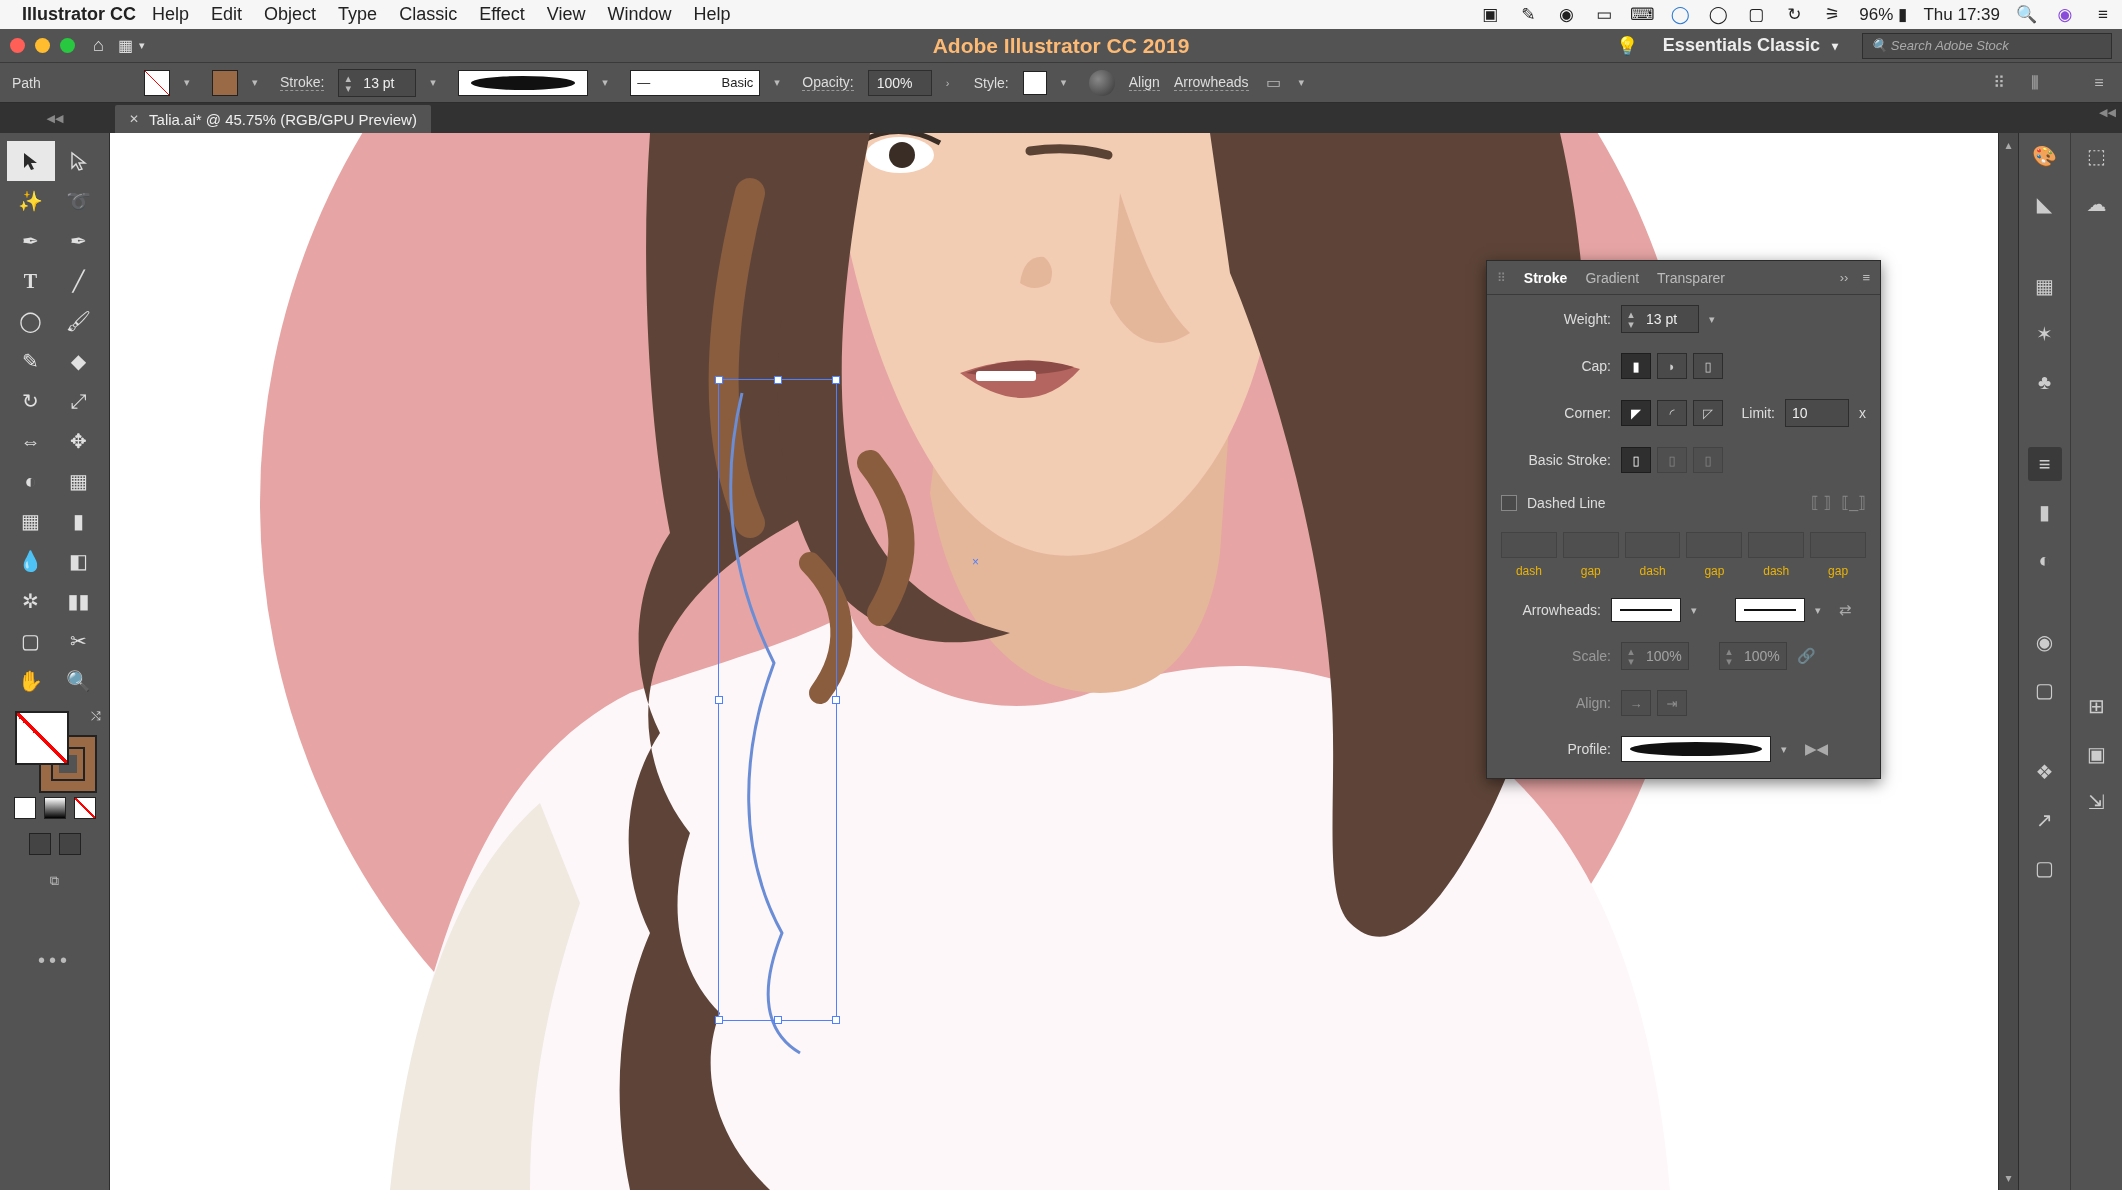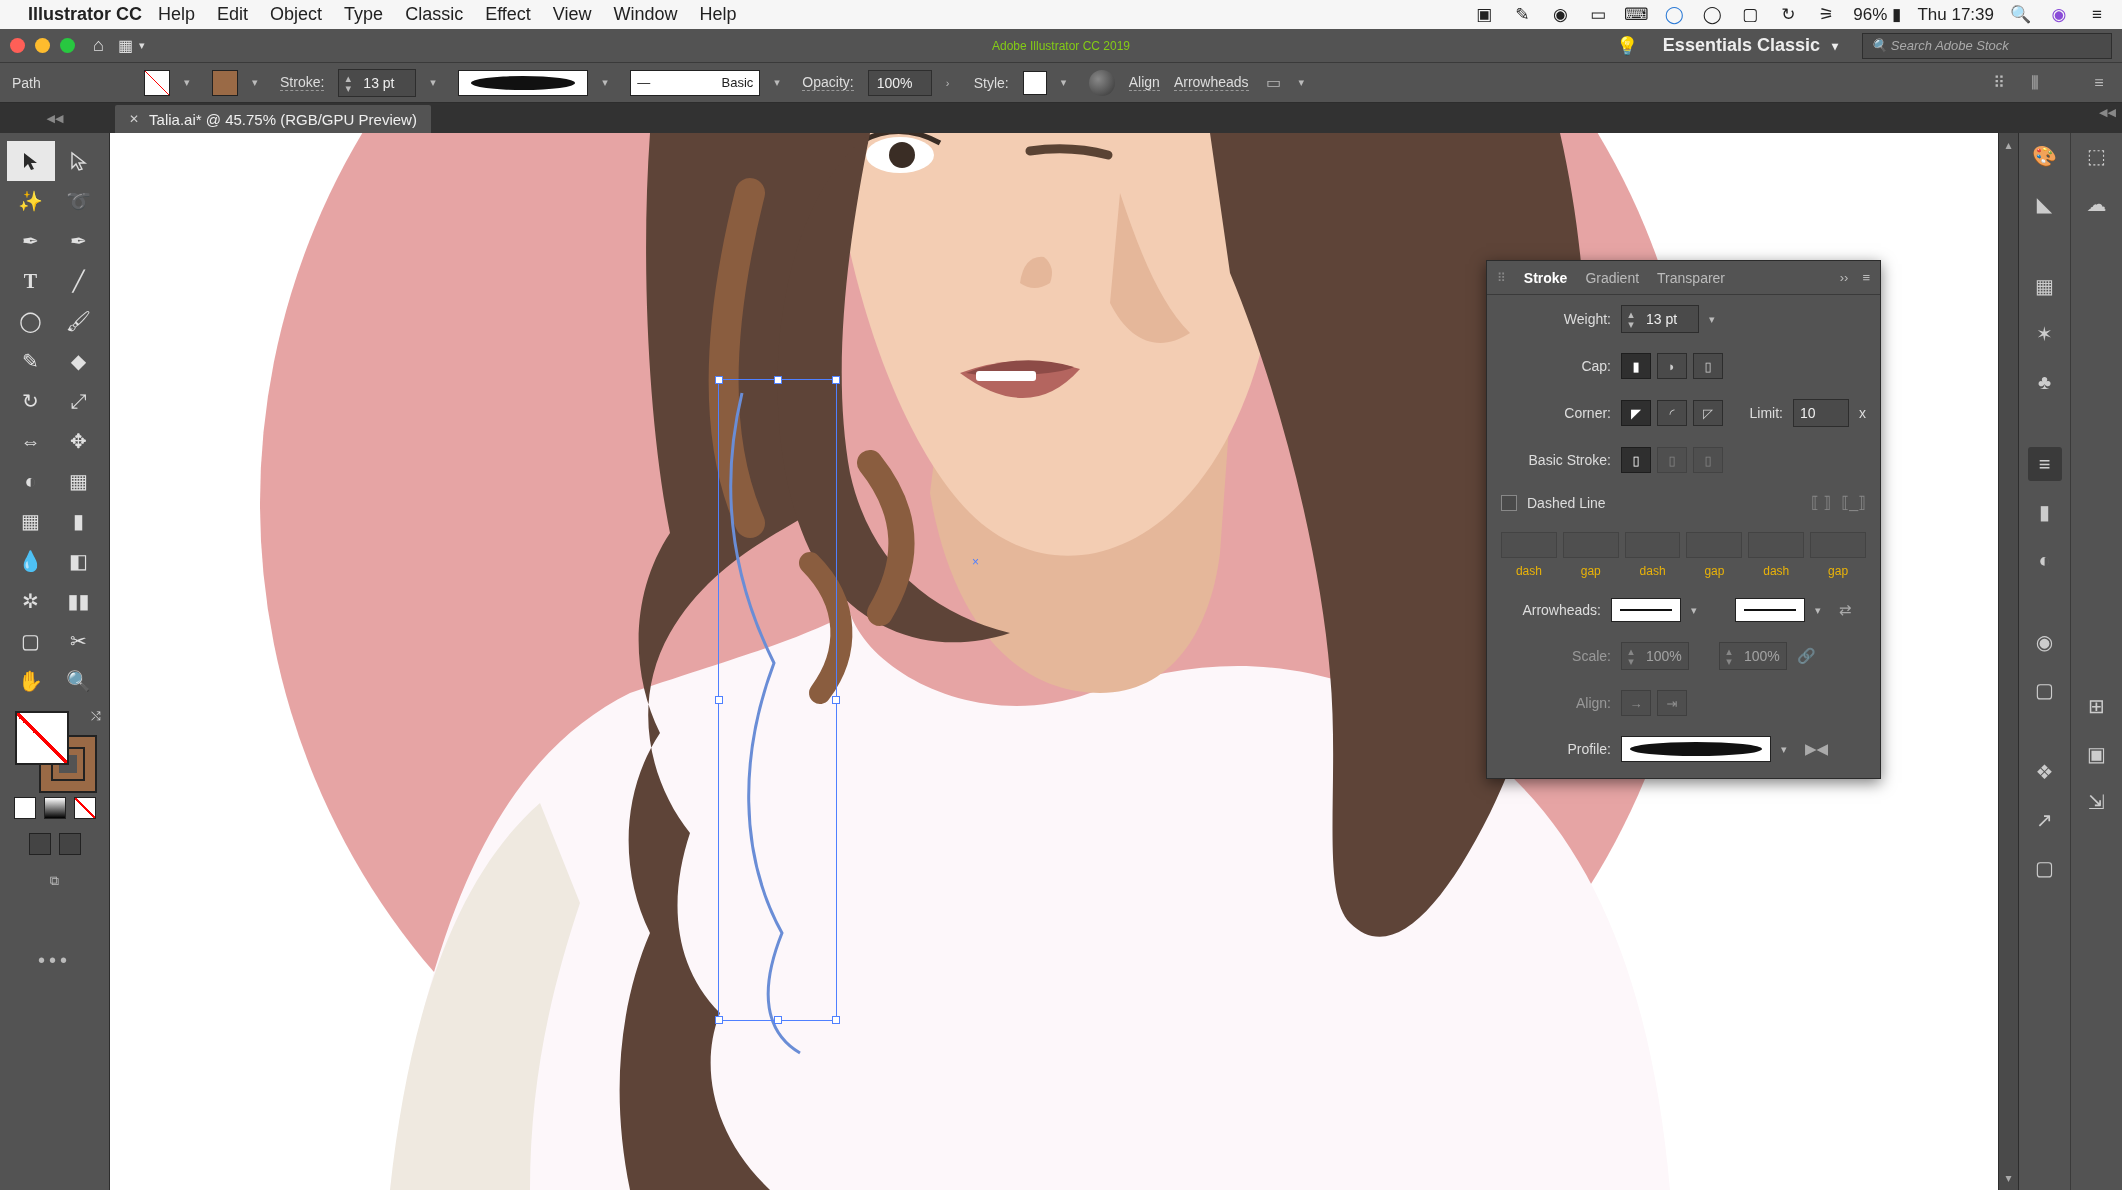--- a/index.html
+++ b/index.html
@@ -1,33 +1,33 @@
 <!DOCTYPE html>
 <html><head>
 <meta charset="utf-8">
 <style>
   * { margin:0; padding:0; box-sizing:border-box; font-family:-apple-system,"Helvetica Neue",Arial,sans-serif; }
   body { background:#323232; color:#ccc; font-size:13px; overflow:hidden; width:2122px; height:1190px; }
 
   
-  .mac-bar { height:29px; background:#f6f6f6; color:#222; display:flex; align-items:center; padding:0 14px; font-size:18px; }
+  .mac-bar { height:29px; background:#f6f6f6; color:#222; display:flex; align-items:center; padding:0 8px; font-size:18px; }
   .mac-bar .apple { font-size:20px; margin-right:14px; }
   .mac-bar .appname { font-weight:700; margin-right:16px; }
   .mac-bar .menu-item { margin-right:22px; }
   .mac-bar .right { margin-left:auto; display:flex; align-items:center; gap:16px; font-size:17px; }
   .mac-bar .right .icon { display:inline-flex; width:22px; justify-content:center; }
 
   
   .app-bar { height:33px; background:#535353; display:flex; align-items:center; padding:0 10px; }
   .traffic { display:flex; gap:10px; margin-right:18px; }
   .traffic span { width:15px; height:15px; border-radius:50%; display:inline-block; }
   .tl-close{background:#ff5f57}.tl-min{background:#febc2e}.tl-max{background:#28c840}
   .app-bar .home { color:#ddd; font-size:18px; margin-right:14px; }
   .app-bar .layout-pick { color:#ddd; font-size:16px; display:flex; gap:6px; align-items:center; }
-  .app-bar .title { position:absolute; left:50%; transform:translateX(-50%); color:#84cc16; font-size:12px; }
+  .app-bar .title { position:absolute; left:50%; transform:translateX(-50%); color:#fdba74; font-size:21px;font-weight:bold; }
   .app-bar .right-group { margin-left:auto; display:flex; align-items:center; gap:24px; }
   .app-bar .bulb { color:#ccc; font-size:18px; }
   .app-bar .workspace { color:#eee; font-size:18px; font-weight:600; display:flex; align-items:center; gap:12px; }
   .app-bar .search { display:flex; align-items:center; background:#4a4a4a; border:1px solid #2e2e2e; height:26px; padding:0 8px; width:250px; color:#aaa; font-style:italic; }
 
   
   .control-bar { height:41px; background:#535353; border-top:1px solid #3a3a3a; border-bottom:1px solid #2d2d2d; display:flex; align-items:center; padding:0 12px; gap:14px; font-size:14px; color:#ddd; }
   .control-bar .lbl { color:#ddd; }
   .swatch { width:26px; height:26px; border:1px solid #222; }
   .gradient-red { background:linear-gradient(45deg,#fff 0 48%,#f00 48% 52%,#fff 52% 100%); }
@@ -391,21 +391,21 @@
       </div>
     </div>
     <div class="sp-row">
       <span class="rlabel">Corner:</span>
       <div class="btn3">
         <span class="sel">◤</span>
         <span>◜</span>
         <span>◸</span>
       </div>
       <span style="margin-left:auto">Limit:</span>
-      <div class="numfield" style="width:56px">
+      <div class="numfield" style="width:64px">
           <input style="width: 40px;" value="10">
         </div>
       <span>x</span>
     </div>
     <div class="sp-row">
       <span class="rlabel">Basic Stroke:</span>
       <div class="btn3">
         <span class="sel">▯</span>
         <span style="opacity:.4">▯</span>
         <span style="opacity:.4">▯</span>

